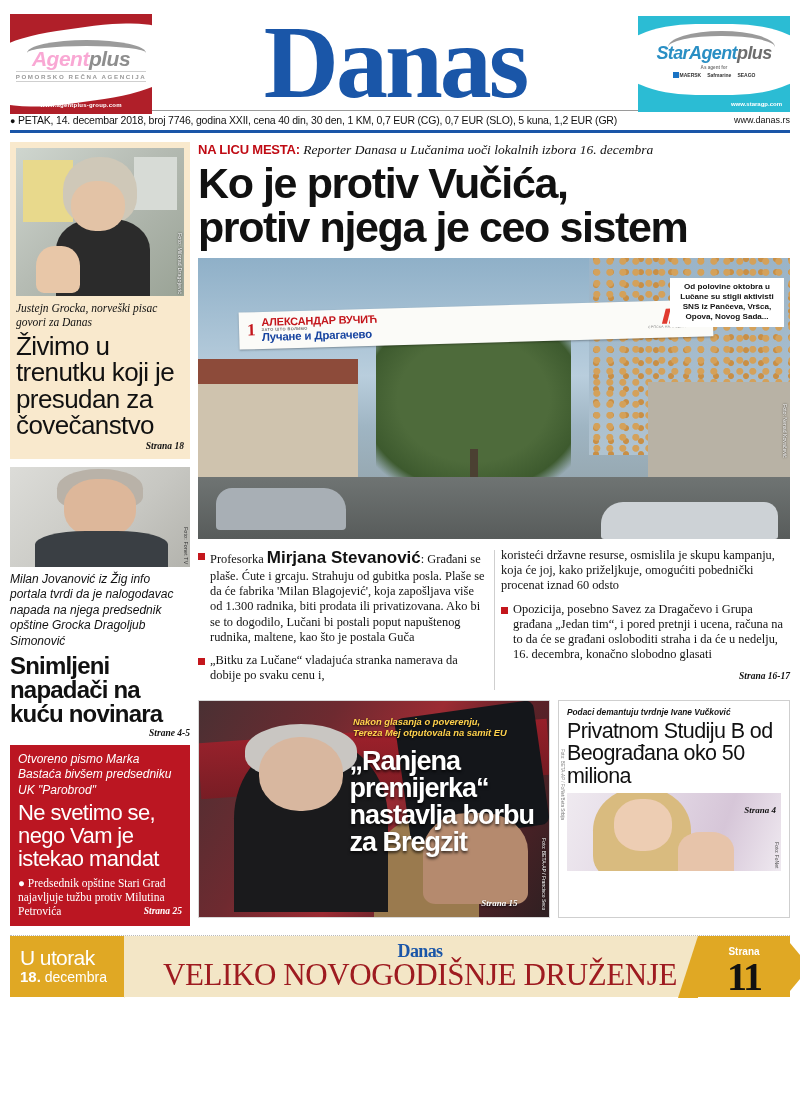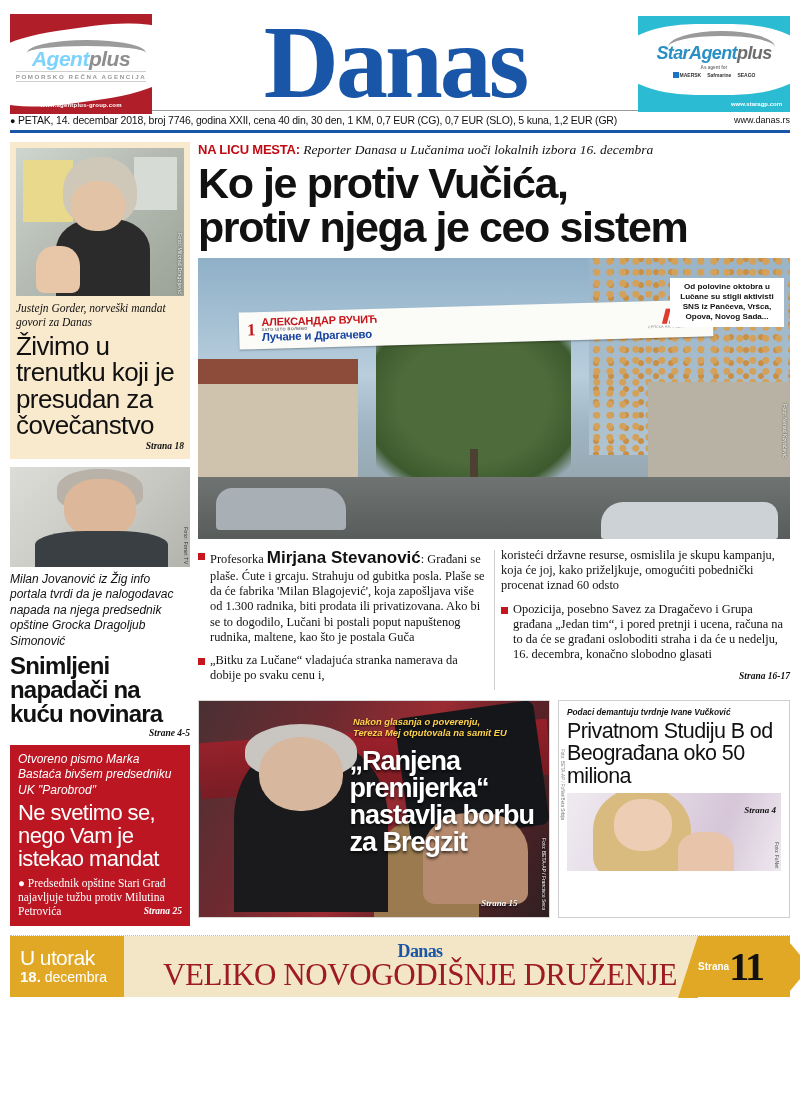--- a/index.html
+++ b/index.html
@@ -20,21 +20,21 @@
   .agentplus-logo .swoosh {
     position: absolute; left: -30%; top: 14%; width: 160%; height: 74%;
     background: #ffffff; border-radius: 50%/60%;
     transform: rotate(-8deg);
   }
   .agentplus-logo .swoosh2 {
     position: absolute; left: 12%; top: 26%; width: 84%; height: 26%;
     border-top: 6px solid #9b9b9b; border-radius: 50%;
   }
   .ap-word { position: relative; z-index: 3; font-style: italic; font-weight: bold; font-size: 21px; letter-spacing: -0.5px; line-height: 1; margin-top: 2px; }
-  .ap-word .ap-a { color: #7dd3fc; }
+  .ap-word .ap-a { color: #f9a8d4; }
   .ap-word .ap-p { color: #8e8e8e; }
   .ap-sub { position: relative; z-index: 3; font-size: 6.2px; letter-spacing: 1.6px; color: #9a9a9a; font-weight: bold; margin-top: 2px; border-top: 1px solid #cfcfcf; border-bottom: 1px solid #cfcfcf; padding: 1px 0; }
   .ap-url { position: absolute; bottom: 6px; left: 0; right: 0; z-index: 3; text-align: center; font-size: 6px; color: #ffffff; font-weight: bold; letter-spacing: 0.2px; }
 
   .danas-title {
     flex: 1; text-align: center; color: #1a56a8;
     font-family: "Liberation Serif", serif; font-weight: bold;
     font-size: 104px; line-height: 0.86; letter-spacing: -3px;
     margin: 0 6px; padding-bottom: 4px;
   }
@@ -178,21 +178,21 @@
   
   .promo { margin-top: 9px; height: 62px; display: flex; align-items: stretch; position: relative; border-top: 1px dotted #bbb; }
   .promo-left { width: 114px; background: #e0a824; color: #fff; position: relative; display: flex; flex-direction: column; justify-content: center; padding-left: 10px; }
   .promo-left:after { content: ""; position: absolute; right: -22px; top: 0; border-top: 62px solid #e0a824; border-right: 22px solid transparent; }
   .promo-l1 { font-size: 21px; line-height: 1; letter-spacing: -0.6px; }
   .promo-l2 { font-size: 14px; line-height: 1.2; }
   .promo-l2 b { font-weight: bold; font-size: 15px; }
   .promo-mid { flex: 1; background: #f3e6c6; display: flex; flex-direction: column; align-items: center; justify-content: center; position: relative; padding-left: 18px; }
   .promo-danas { font-family: "Liberation Serif", serif; font-weight: bold; font-size: 18px; color: #1a56a8; line-height: 0.9; letter-spacing: -0.6px; }
   .promo-big { font-family: "Liberation Serif", serif; font-size: 31px; color: #9e1b20; line-height: 1.02; letter-spacing: -0.4px; white-space: nowrap; }
-  .promo-right { width: 92px; background: #e0a824; position: relative; display: flex; flex-direction: row; align-items: center; justify-content: flex-start; color: #111; }
+  .promo-right { width: 92px; background: #e0a824; position: relative; display: flex; flex-direction: column; align-items: center; justify-content: flex-end; color: #111; }
   .promo-right:before { content: ""; position: absolute; left: -20px; top: 0; border-bottom: 62px solid #e0a824; border-left: 20px solid transparent; }
   .promo-right:after { content: ""; position: absolute; right: -20px; top: 7px; border-top: 24px solid transparent; border-bottom: 24px solid transparent; border-left: 20px solid #e0a824; }
   .promo-strana { font-family: "Liberation Sans", sans-serif; font-weight: bold; font-size: 10px; color: #fff; line-height: 1; }
   .promo-num { font-family: Liberation Serif, serif; font-weight: bold; font-size: 40px; color: #111; line-height: 1; letter-spacing: -2px; }
 </style>
 </head>
 <body>
 
 <div class="page">
 
@@ -241,21 +241,21 @@
       <div class="block-cream">
         <div class="ph" style="height:148px;background:linear-gradient(135deg,#cfd6cf 0%,#b6bcb4 45%,#9aa396 100%);">
           <div style="position:absolute;left:4%;top:8%;width:30%;height:42%;background:#e8d98c;"></div>
           <div style="position:absolute;right:4%;top:6%;width:26%;height:36%;background:#d7dbd6;"></div>
           <div style="position:absolute;left:28%;top:6%;width:44%;height:46%;background:#cfc8b8;border-radius:48% 48% 40% 40%;"></div>
           <div style="position:absolute;left:24%;bottom:0;width:56%;height:52%;background:#2b2b2b;border-radius:40% 40% 0 0;"></div>
           <div style="position:absolute;left:33%;top:22%;width:32%;height:34%;background:#e3c3a6;border-radius:46%;"></div>
           <div style="position:absolute;left:12%;bottom:2%;width:26%;height:32%;background:#e8c7a8;border-radius:42% 42% 18% 18%;"></div>
           <div class="ph-credit">Foto: Milorad Dragojević</div>
         </div>
-        <div class="kicker-italic">Justejn Gorder, norveški mandat govori za Danas</div>
+        <div class="kicker-italic">Justejn Grocka, norveški pisac govori za Danas</div>
         <div class="head-left">Živimo u trenutku koji je presudan za čovečanstvo</div>
         <div class="strana">Strana 18</div>
       </div>
 
       <div style="margin-top:8px;">
         <div class="ph" style="height:100px;background:linear-gradient(135deg,#dcdcd8 0%,#c7c7c2 60%,#b3b3ad 100%);">
           <div style="position:absolute;left:26%;top:2%;width:48%;height:40%;background:#b9b2a8;border-radius:48% 48% 30% 30%;"></div>
           <div style="position:absolute;left:30%;top:12%;width:40%;height:58%;background:#ddb79a;border-radius:44%;"></div>
           <div style="position:absolute;left:14%;bottom:0;width:74%;height:36%;background:#3a3f44;border-radius:38% 38% 0 0;"></div>
           <div class="ph-credit dark">Foto: Fonet TV</div>

